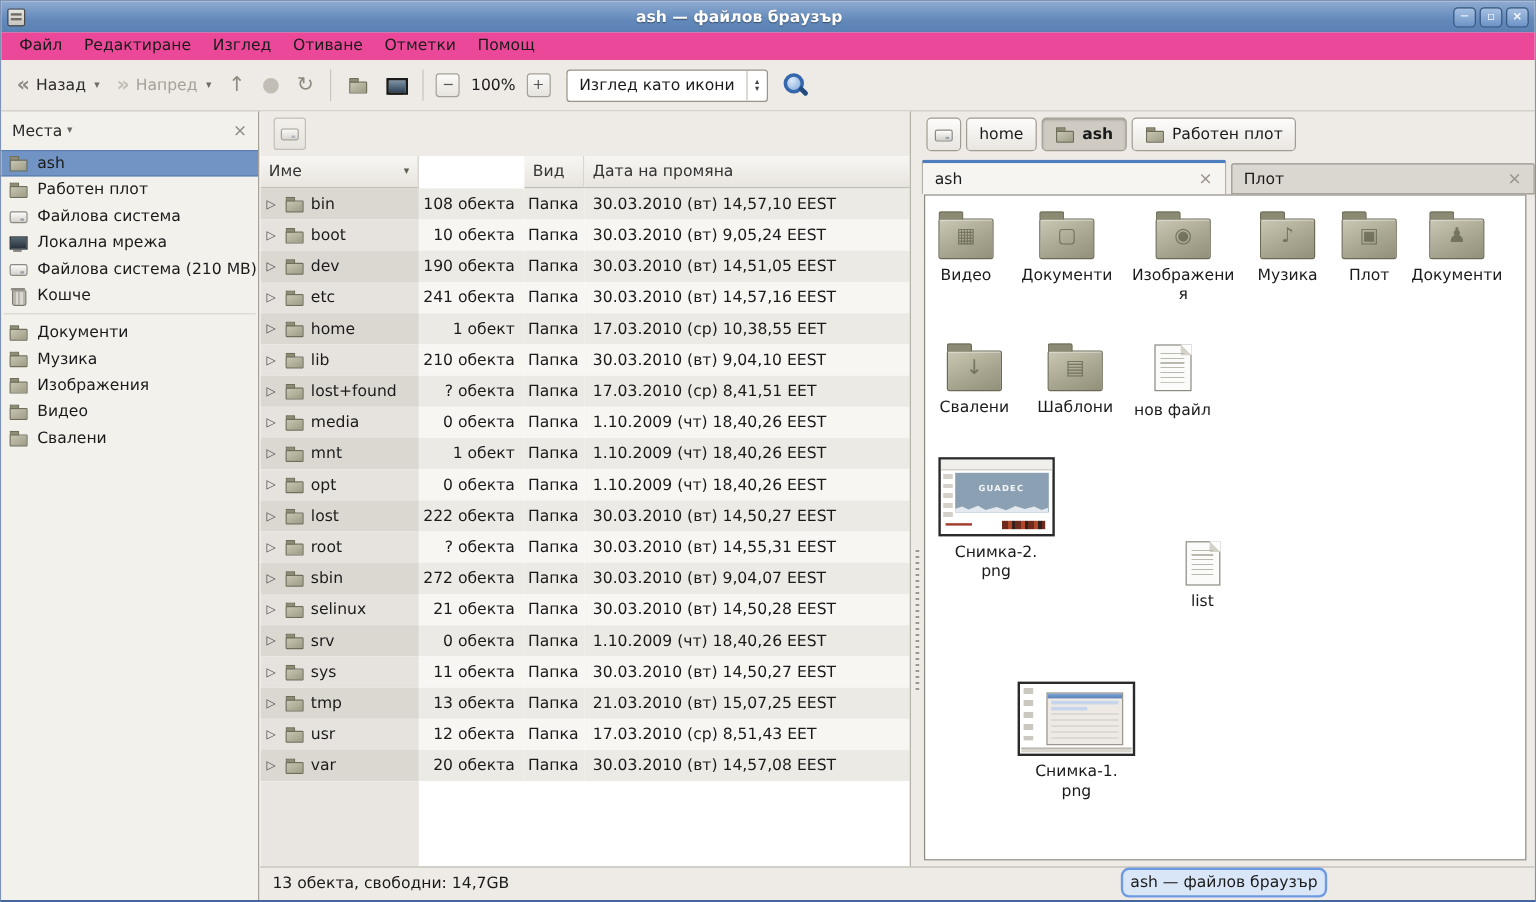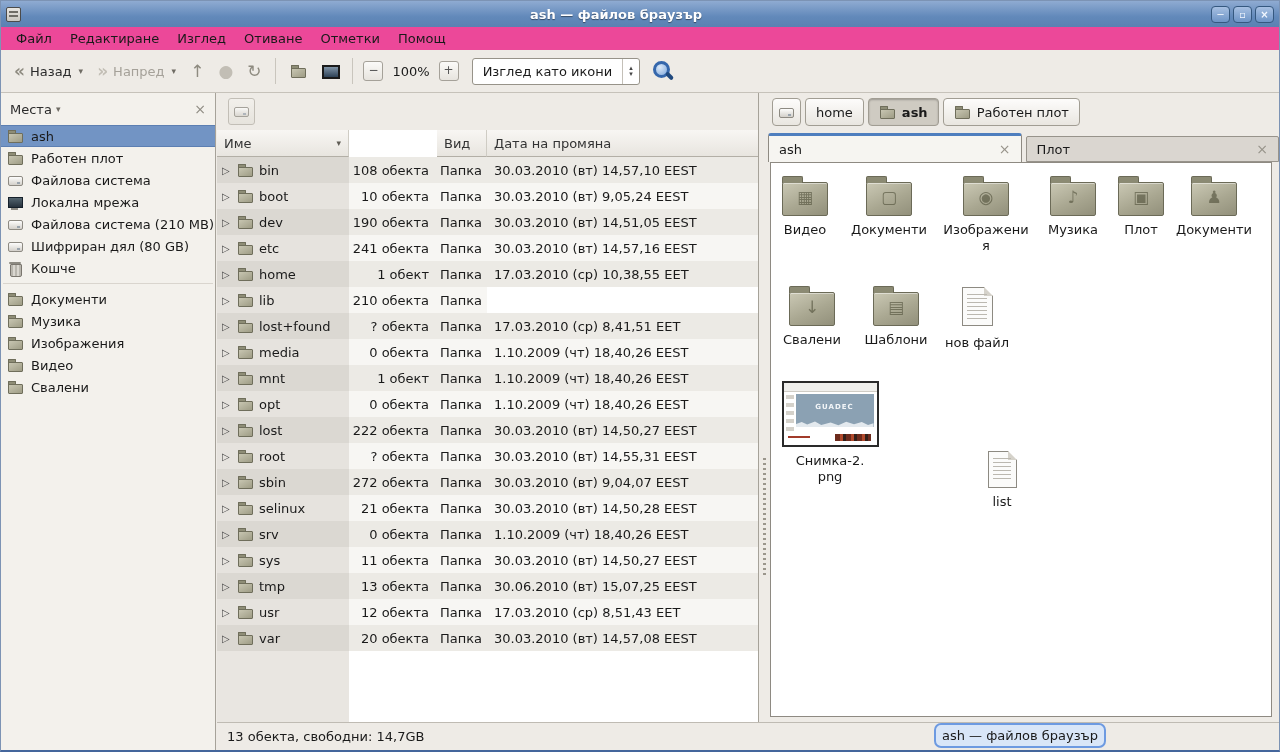--- a/index.html
+++ b/index.html
@@ -272,24 +272,20 @@
       </div>
         <div class="place" data-active="false">
         <span class="mi" data-icon="network"></span>
         <span>Локална мрежа</span>
       </div>
         <div class="place" data-active="false">
         <span class="mi" data-icon="drive"></span>
         <span>Файлова система (210 MB)</span>
       </div>
         <div class="place" data-active="false">
-        <span class="mi" data-icon="drive"></span>
-        <span>Шифриран дял (80 GB)</span>
-      </div>
-        <div class="place" data-active="false">
         <span class="mi" data-icon="trash"></span>
         <span>Кошче</span>
       </div>
       </div>
     <div class="side-sep"></div>
     <div>
 
     <div class="place" data-active="false">
         <span class="mi" data-icon="folder"></span>
         <span>Документи</span>
@@ -377,20 +373,21 @@
           <div class="tc type">Папка</div>
           <div class="tc date">17.03.2010 (ср) 10,38,55 EET</div>
         </div><div class="trow">
           <div class="tc name">
             <span class="exp">▷</span>
             <span class="mi" data-icon="folder"></span>
             <span>lib</span>
           </div>
           <div class="tc size">210 обекта</div>
           <div class="tc type">Папка</div>
+          <div class="tc date">30.03.2010 (вт)  9,04,10 EEST</div>
         </div><div class="trow">
           <div class="tc name">
             <span class="exp">▷</span>
             <span class="mi" data-icon="folder"></span>
             <span>lost+found</span>
           </div>
           <div class="tc size">? обекта</div>
           <div class="tc type">Папка</div>
           <div class="tc date">17.03.2010 (ср)  8,41,51 EET</div>
         </div><div class="trow">
@@ -475,21 +472,21 @@
           <div class="tc type">Папка</div>
           <div class="tc date">30.03.2010 (вт) 14,50,27 EEST</div>
         </div><div class="trow">
           <div class="tc name">
             <span class="exp">▷</span>
             <span class="mi" data-icon="folder"></span>
             <span>tmp</span>
           </div>
           <div class="tc size">13 обекта</div>
           <div class="tc type">Папка</div>
-          <div class="tc date">30.06.2010 (вт) 15,07,25 EEST</div>
+          <div class="tc date">21.03.2010 (вт) 15,07,25 EEST</div>
         </div><div class="trow">
           <div class="tc name">
             <span class="exp">▷</span>
             <span class="mi" data-icon="folder"></span>
             <span>usr</span>
           </div>
           <div class="tc size">12 обекта</div>
           <div class="tc type">Папка</div>
           <div class="tc date">17.03.2010 (ср)  8,51,43 EET</div>
         </div><div class="trow">
@@ -611,20 +608,32 @@
       </div>
 
       <div class="cell c-list">
         <div class="pagei" style="width:29px;height:37px;">
             <i class="fold"></i>
           </div>
         <div class="ilabel">list</div>
       </div>
 
 
+      <div class="cell c-snimka1">
+        <div class="thumb1">
+          <div class="d1icons"></div>
+          <div class="d1win">
+              <div class="d1title"></div>
+              <div class="d1row"></div>
+              <div class="d1row" style="width:30px;"></div>
+            </div>
+          <div class="d1task"></div>
+        </div>
+        <div class="ilabel" style="width:72px;">Снимка-1.png</div>
+      </div>
 
     </div>
   </div>
 
   <div class="statusbar">
     <span>13 обекта, свободни: 14,7GB</span>
   </div>
 
   <div class="task-hint">
     <span>ash — файлов браузър</span>

